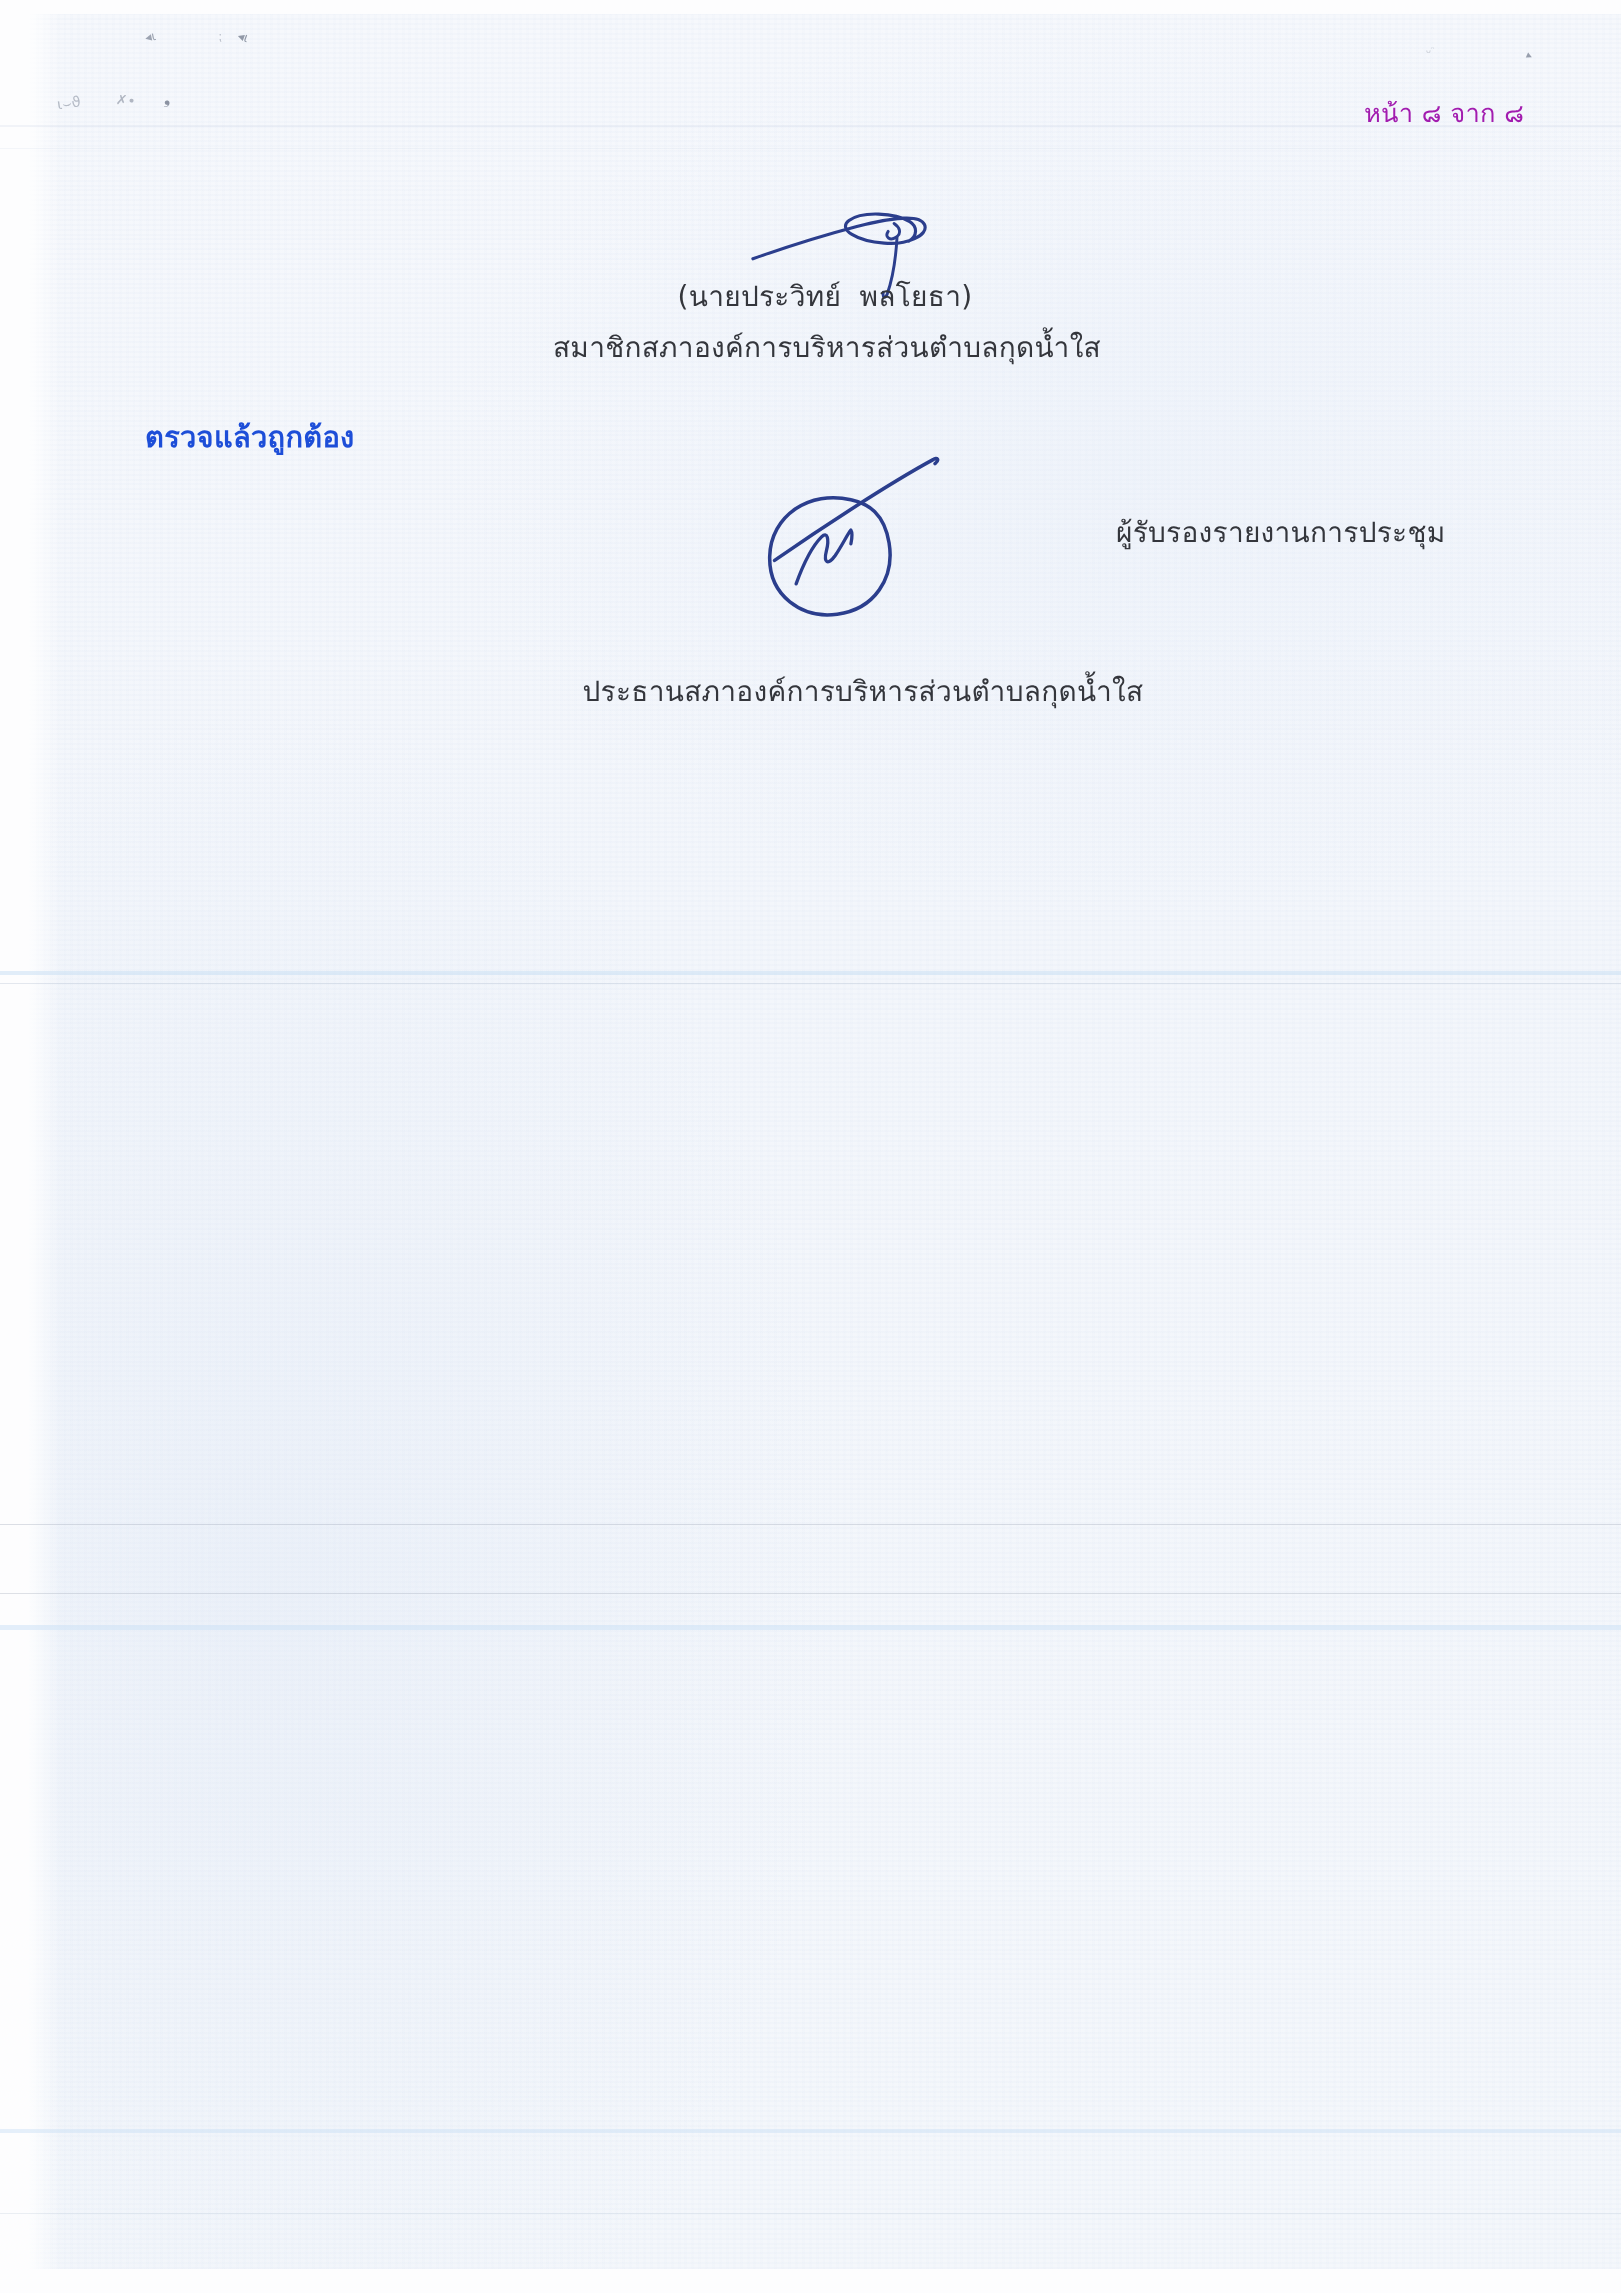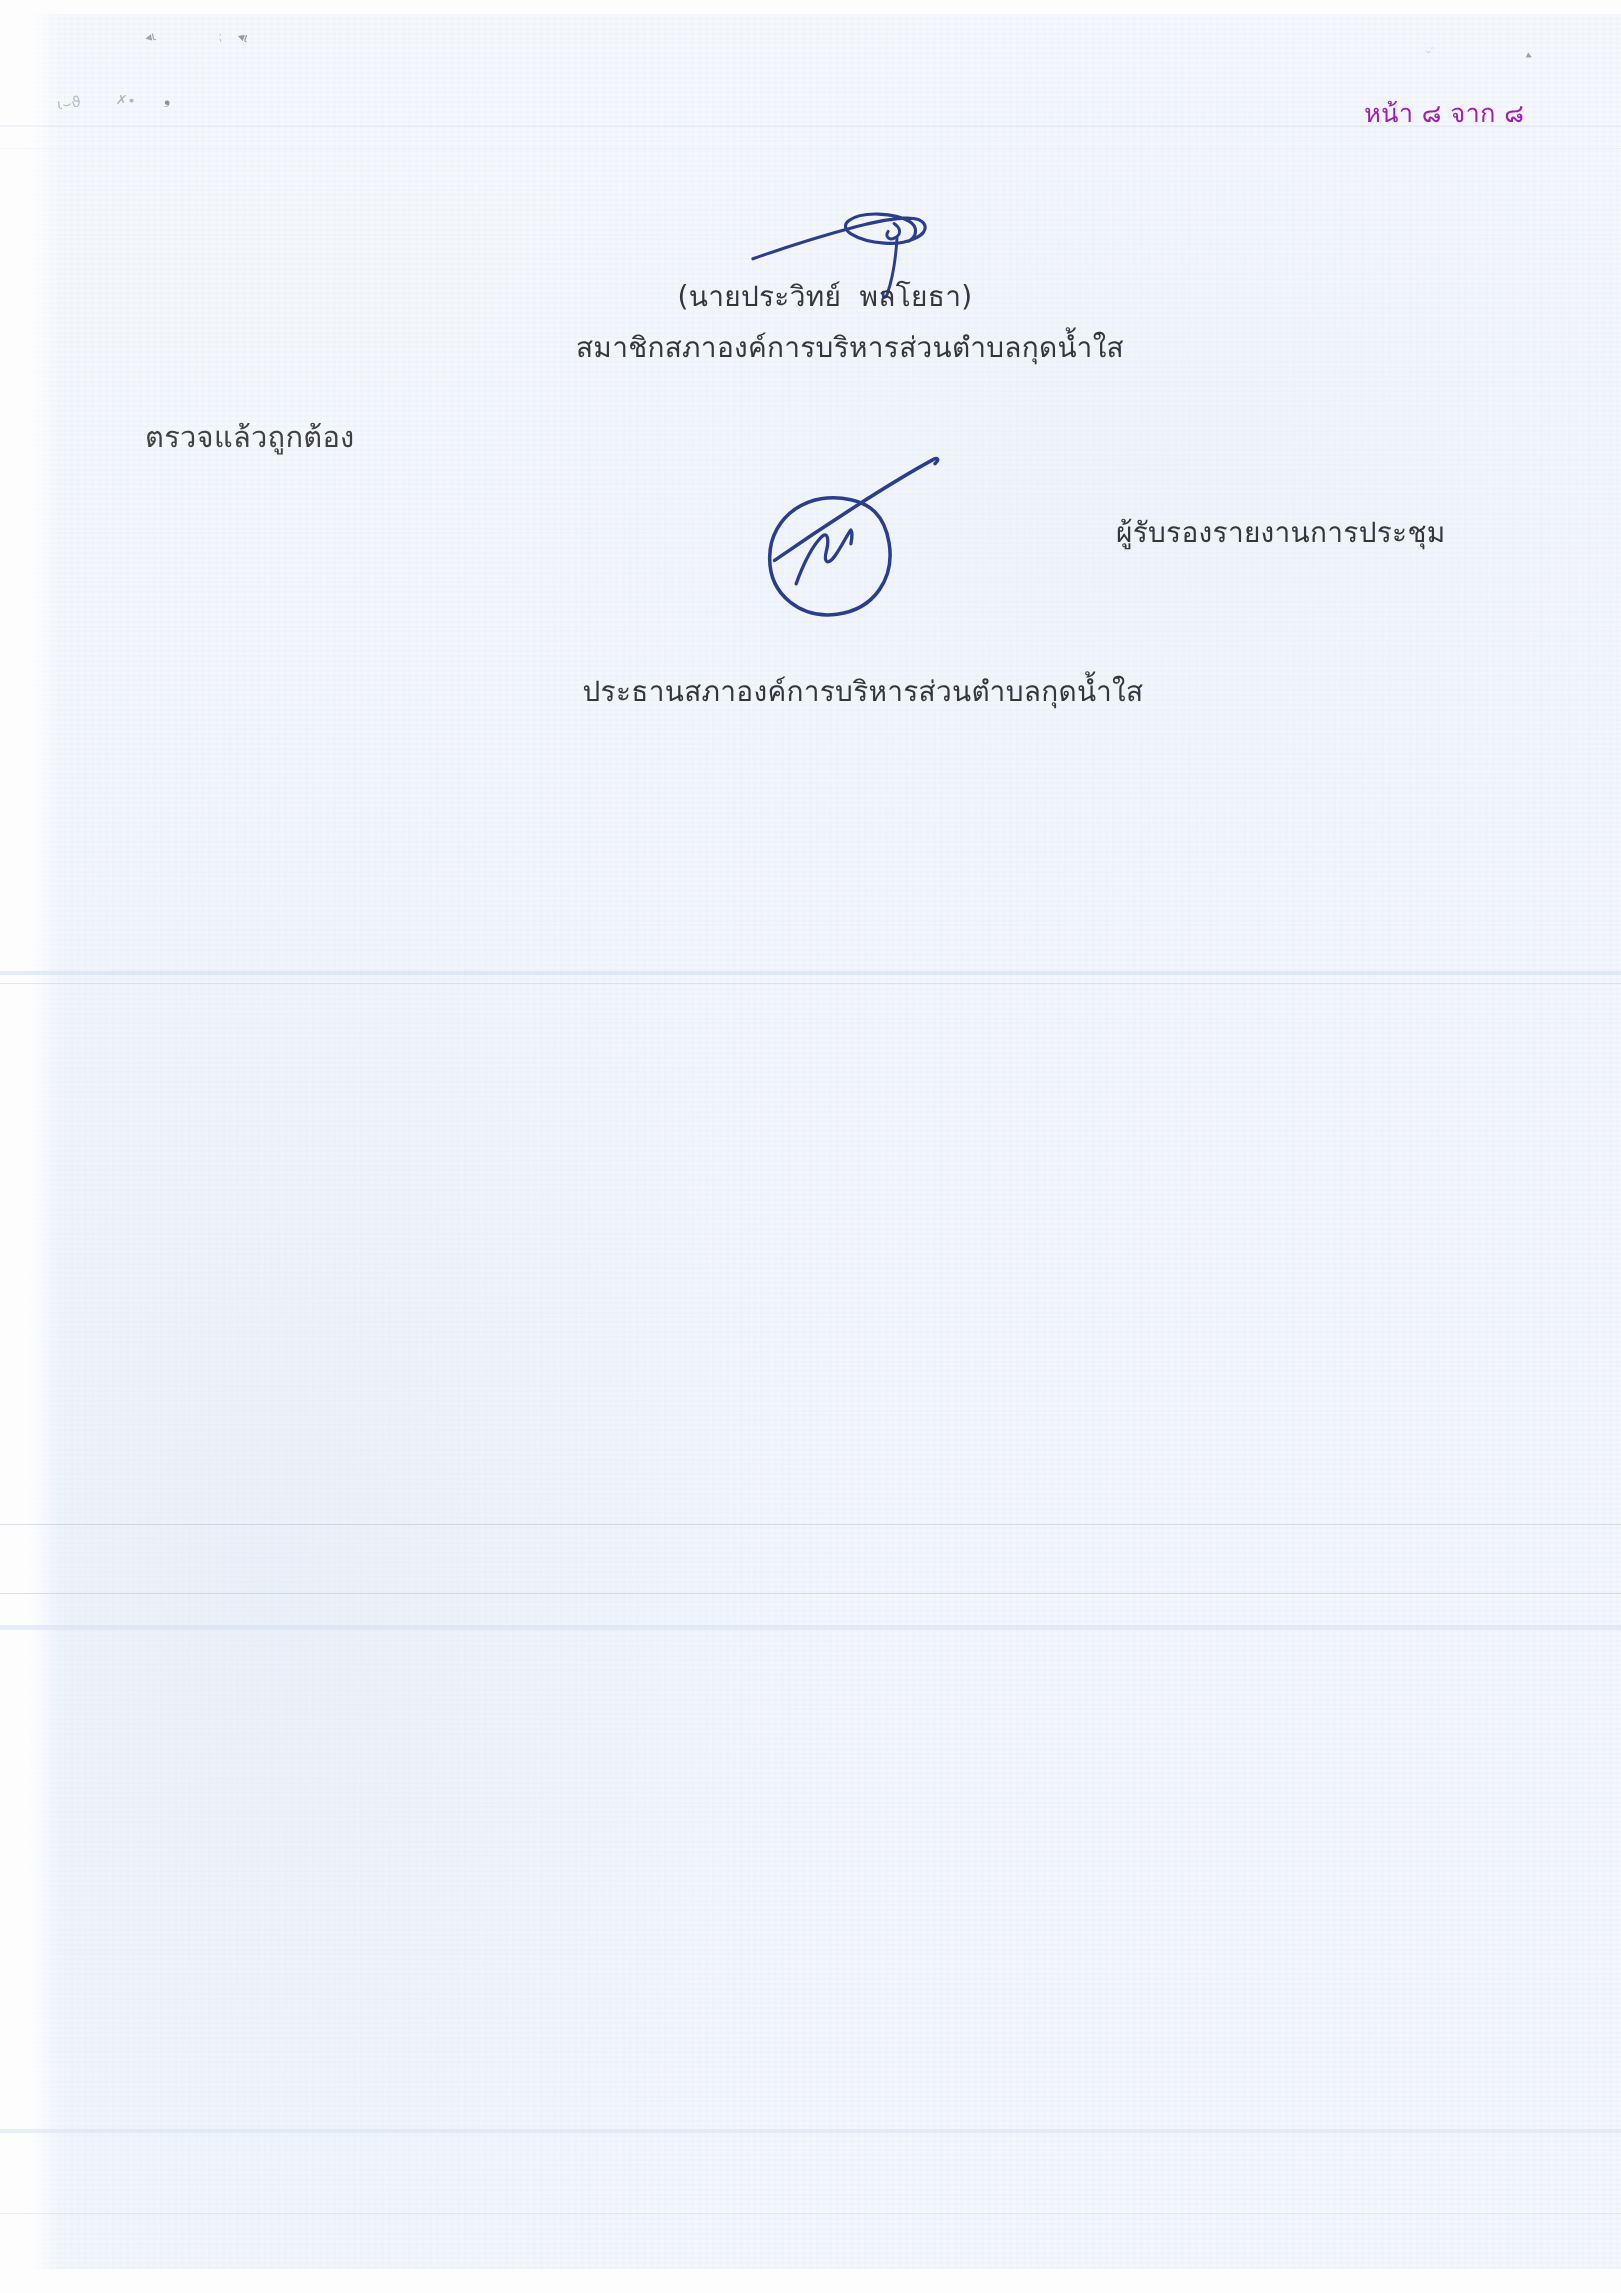--- a/index.html
+++ b/index.html
@@ -40,21 +40,21 @@
 
   .txt {
     position: absolute;
     color: #34363c;
     font-size: 28px;
     line-height: 1.35;
     letter-spacing: 0.3px;
     white-space: pre;
   }
   .txt.center { text-align: center; }
-  .txt.bold { font-weight: 400; color: #404040; }
+  .txt.bold { font-weight: 700; color: #1d4ed8; }
   .txt.small { font-size: 25.5px; color: #a21caf; }
 
   .sig { position: absolute; }
   .sig svg { display: block; }
   .sig path {
     fill: none;
     stroke: #2b3e8d;
     stroke-linecap: round;
     stroke-linejoin: round;
   }
@@ -91,21 +91,21 @@
   <div class="sig" style="left:747px;top:194px;width:201px;height:110px;">
     <svg width="201" height="110" viewBox="0 0 205 112">
       <path d="M6,66 C34,56 78,42 112,33 C148,24 176,20 181,31 C186,42 163,52 140,50 C112,48 92,36 104,27 C117,17 151,19 166,28 C174,33 174,43 165,48" stroke-width="3.2"></path>
       <path d="M150,30 C156,34 158,40 152,44 C146,48 140,44 144,38" stroke-width="3"></path>
       <path d="M153,44 C152,62 150,82 143,102 C141,107 138,106 139,100" stroke-width="3"></path>
     </svg>
   </div>
 
 
   <div class="txt center" style="left:531px;top:278px;width:588px;">(นายประวิทย์  พลโยธา)</div>
-  <div class="txt center" style="left:556px;top:329px;width:588px;">สมาชิกสภาองค์การบริหารส่วนตำบลกุดน้ำใส</div>
+  <div class="txt center" style="left:533px;top:329px;width:588px;">สมาชิกสภาองค์การบริหารส่วนตำบลกุดน้ำใส</div>
 
   <div class="txt bold" style="left:145px;top:418px;font-size:29px;">ตรวจแล้วถูกต้อง</div>
 
   <div class="sig" style="left:741px;top:443px;width:211px;height:181px;">
     <svg width="211" height="181" viewBox="0 0 215 185">
       <path d="M112,58 C70,48 30,74 29,116 C28,156 62,180 98,175 C136,170 157,138 151,102 C146,72 130,62 112,58" stroke-width="3.6"></path>
       <path d="M56,144 C64,122 74,104 82,96 C88,90 90,98 87,110 C84,122 88,126 96,115 C104,103 108,94 112,89 C114,92 113,98 112,103" stroke-width="3.4"></path>
       <path d="M34,120 C80,88 150,42 196,17 C200,14 203,17 198,21" stroke-width="3.6"></path>
     </svg>
   </div>

